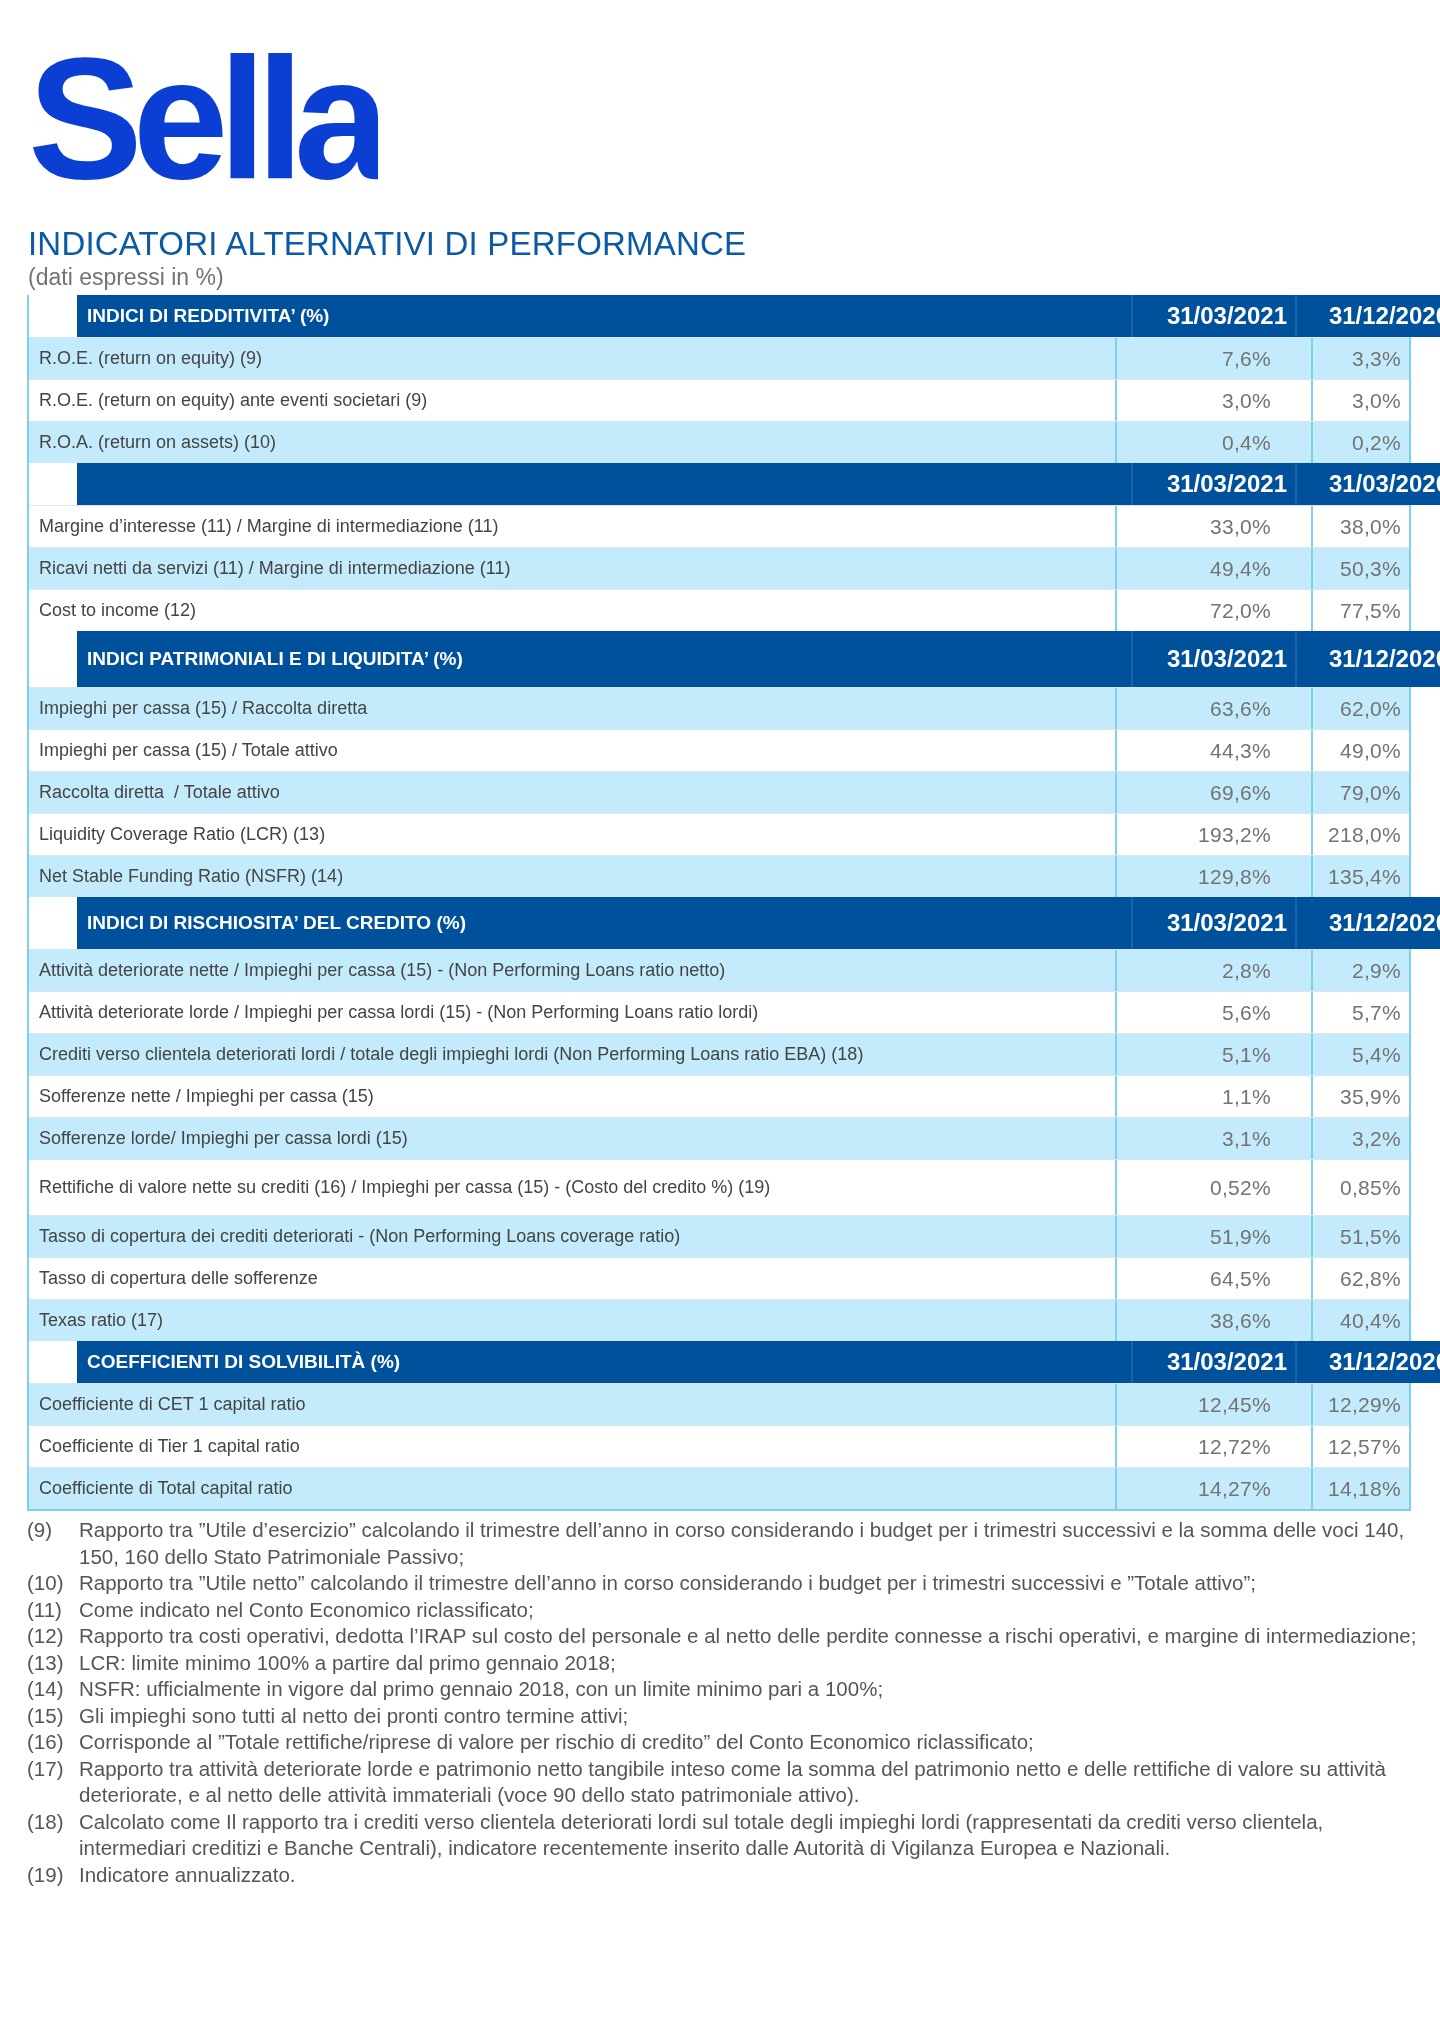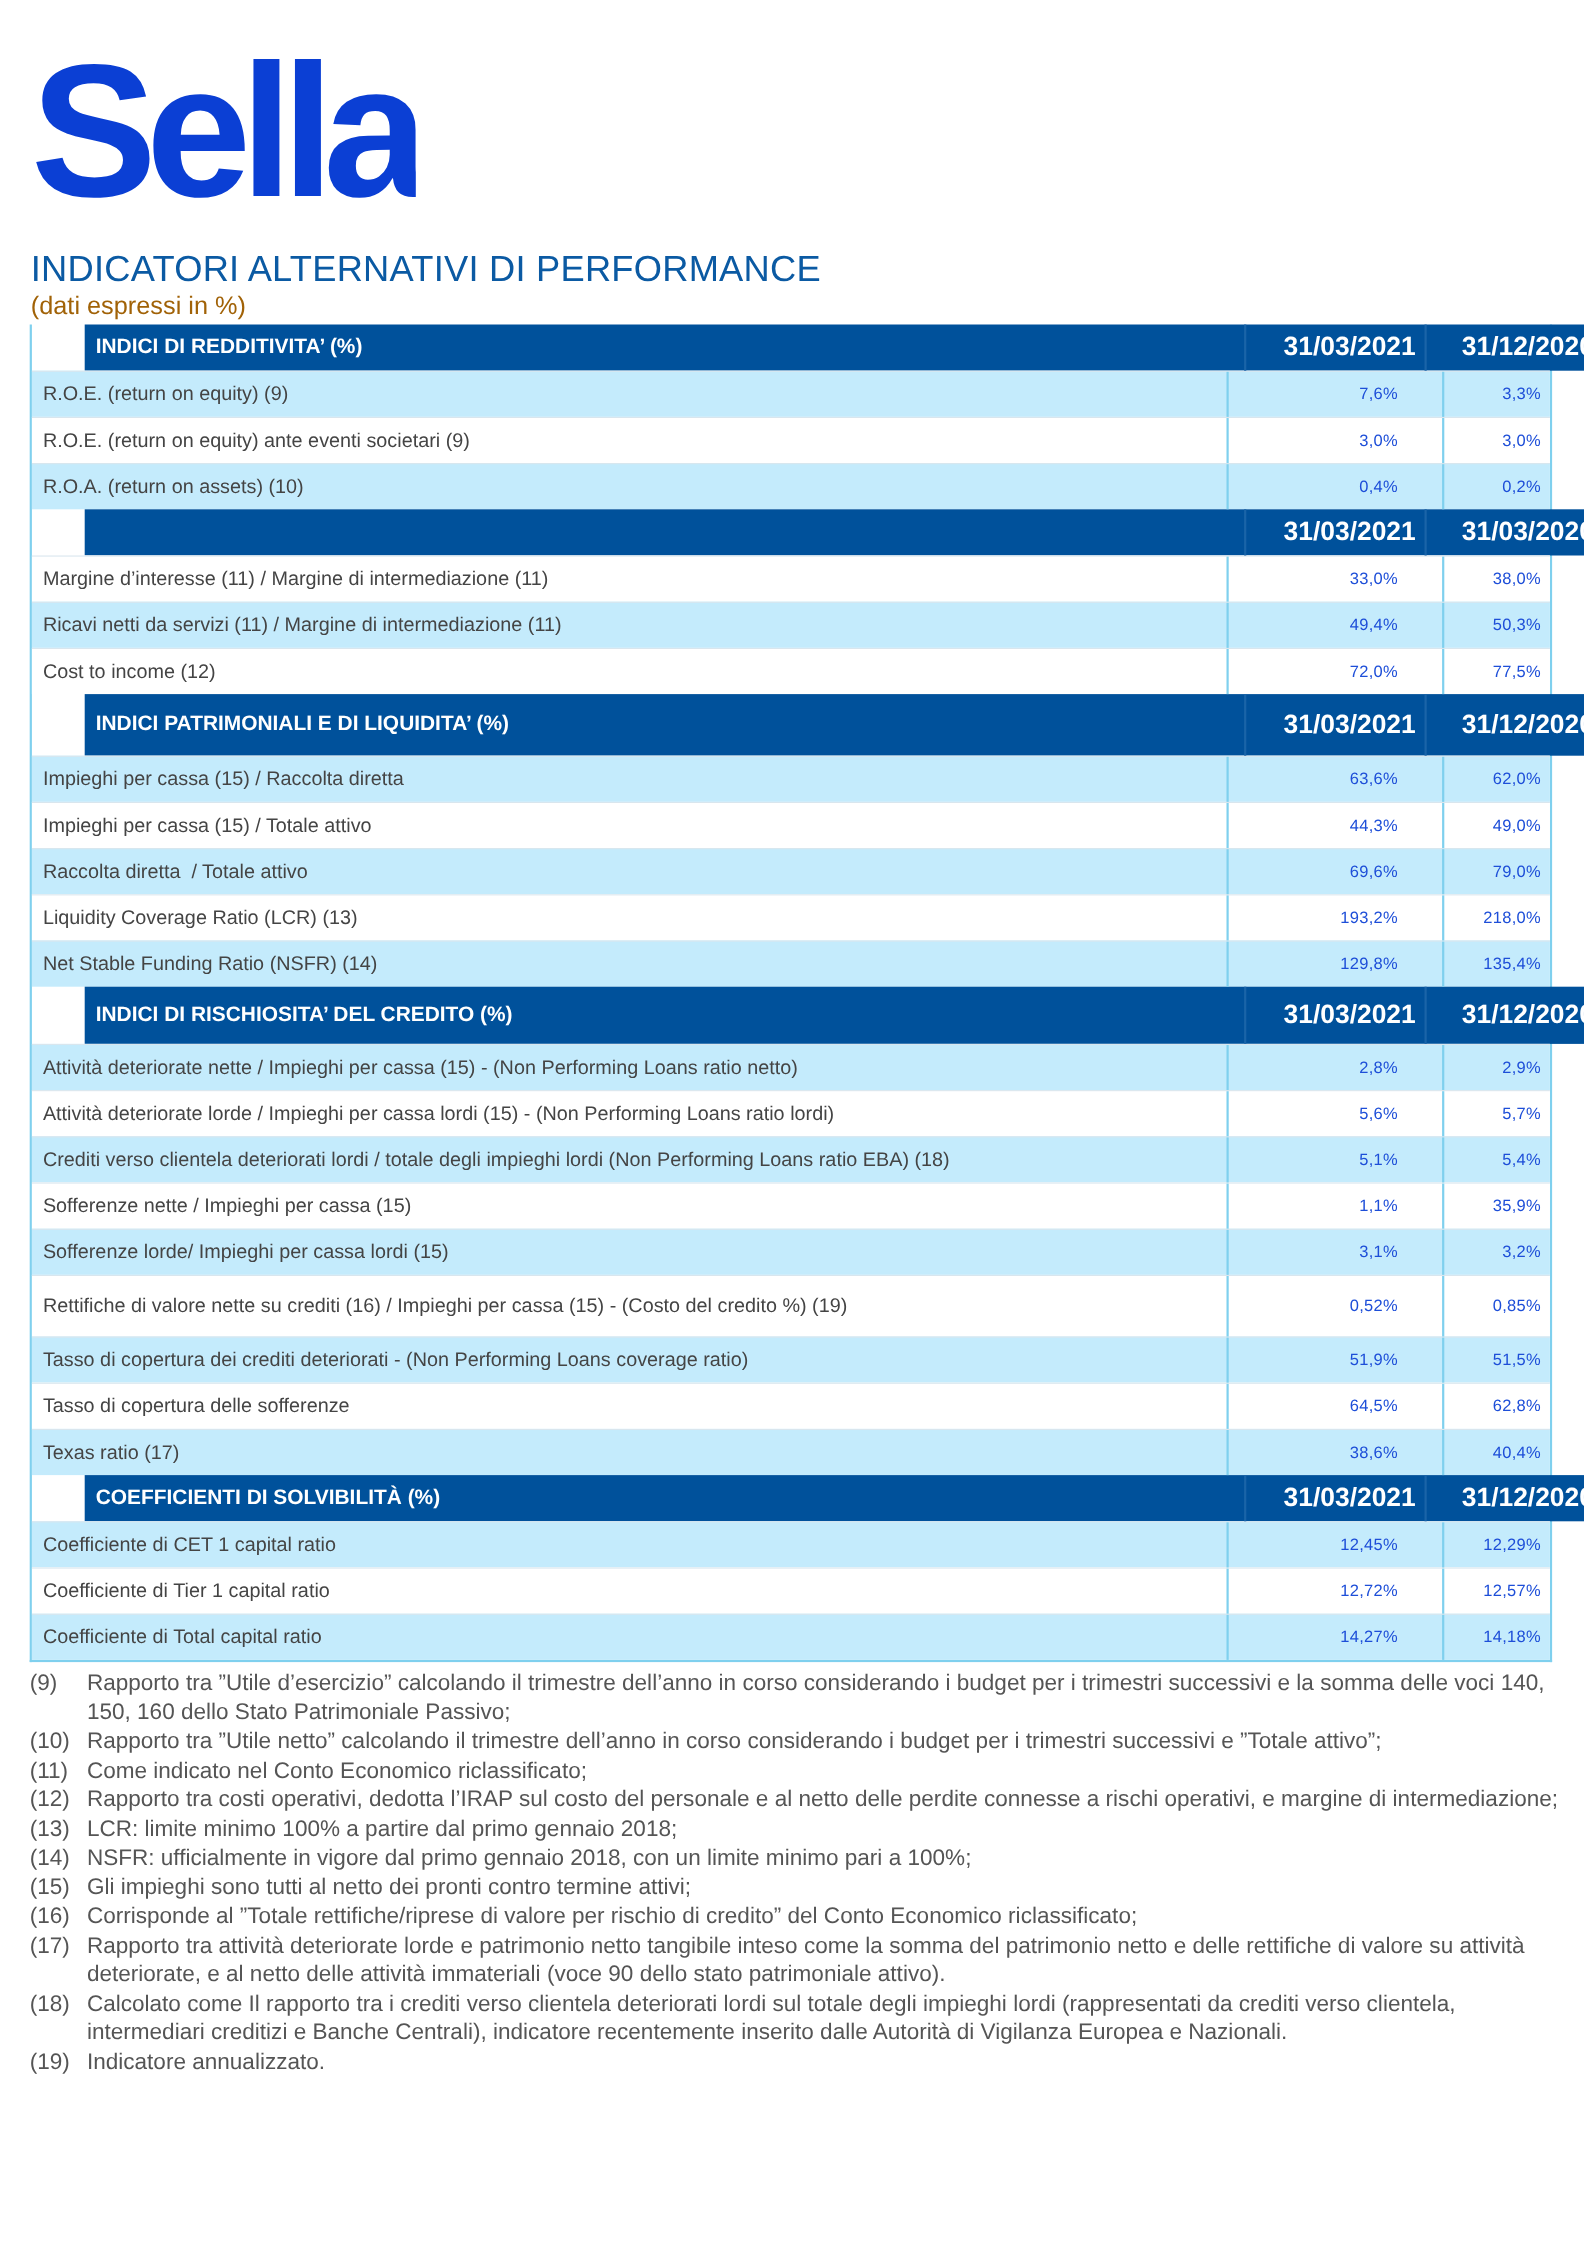--- a/index.html
+++ b/index.html
@@ -1,31 +1,31 @@
 <!DOCTYPE html>
 <html><head>
 <meta charset="utf-8">
 <style>
   html, body { margin: 0; padding: 0; background: #ffffff; }
   body { width: 1440px; height: 2043px; position: relative; overflow: hidden; font-family: "Liberation Sans", sans-serif; }
   .logo { position: absolute; left: 28px; top: 40px; width: 350px; height: 140px; }
   .logo svg { display: block; }
   .doc-title { position: absolute; left: 28px; top: 225px; font-size: 33px; color: #0b5aa3; letter-spacing: 0.2px; font-family: "Liberation Sans", sans-serif; white-space: nowrap; }
-  .doc-subtitle { position: absolute; left: 28px; top: 264px; font-size: 23px; color: #a16207; font-family: "Liberation Sans", sans-serif; white-space: nowrap; }
+  .doc-subtitle { position: absolute; left: 28px; top: 264px; font-size: 23px; color: #737373; font-family: "Liberation Sans", sans-serif; white-space: nowrap; }
   .table { position: absolute; left: 27px; top: 295px; width: 1384px; border-left: 2px solid #7fd0ee; border-right: 2px solid #7fd0ee; border-bottom: 2px solid #7fd0ee; box-sizing: border-box; }
   .row { display: flex; width: 100%; box-sizing: border-box; }
   .row .c0 { flex: 0 0 1054px; box-sizing: border-box; padding-left: 10px; display: flex; align-items: center; }
   .row .c1 { flex: 0 0 164px; box-sizing: border-box; border-left: 2px solid #7fd0ee; padding-right: 8px; display: flex; align-items: center; justify-content: flex-end; }
   .row .c2 { flex: 1 1 auto; box-sizing: border-box; border-left: 2px solid #7fd0ee; padding-right: 8px; display: flex; align-items: center; justify-content: flex-end; }
   .hdr { background: #00519b; color: #ffffff; font-weight: bold; font-size: 19px; margin-left: 48px; }
   .hdr .c1, .hdr .c2 { border-left: 2px solid #1a64a8; font-size: 24px; }
   .data { font-size: 18px; color: #444444; border-top: 1px solid #d9e6ee; gap: 32px; }
   .data.alt { background: #c4ebfc; }
   .data.plain { background: #ffffff; }
-  .data .c1, .data .c2 { color: #1d4ed8; font-size: 15px; letter-spacing: 0.3px; }
+  .data .c1, .data .c2 { color: #737373; font-size: 21px; letter-spacing: 0.3px; }
   .footnotes { position: absolute; left: 27px; top: 1517px; width: 1390px; font-size: 20.5px; color: #555555; line-height: 26.5px; }
   .fn { display: flex; }
   .fn .num { flex: 0 0 52px; }
   .fn .txt { flex: 1 1 auto; }
 </style>
 </head>
 <body>
 
 <div class="logo">
   <svg width="350" height="140" viewBox="0 0 350 140">

